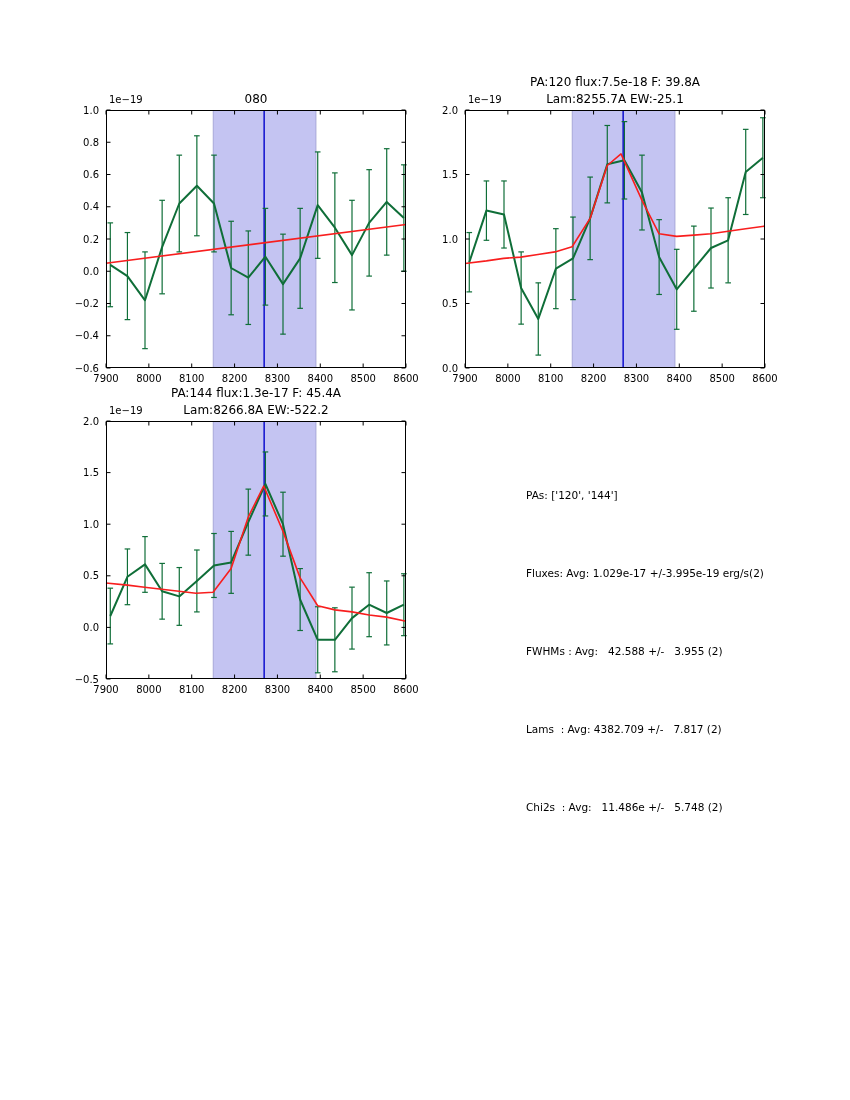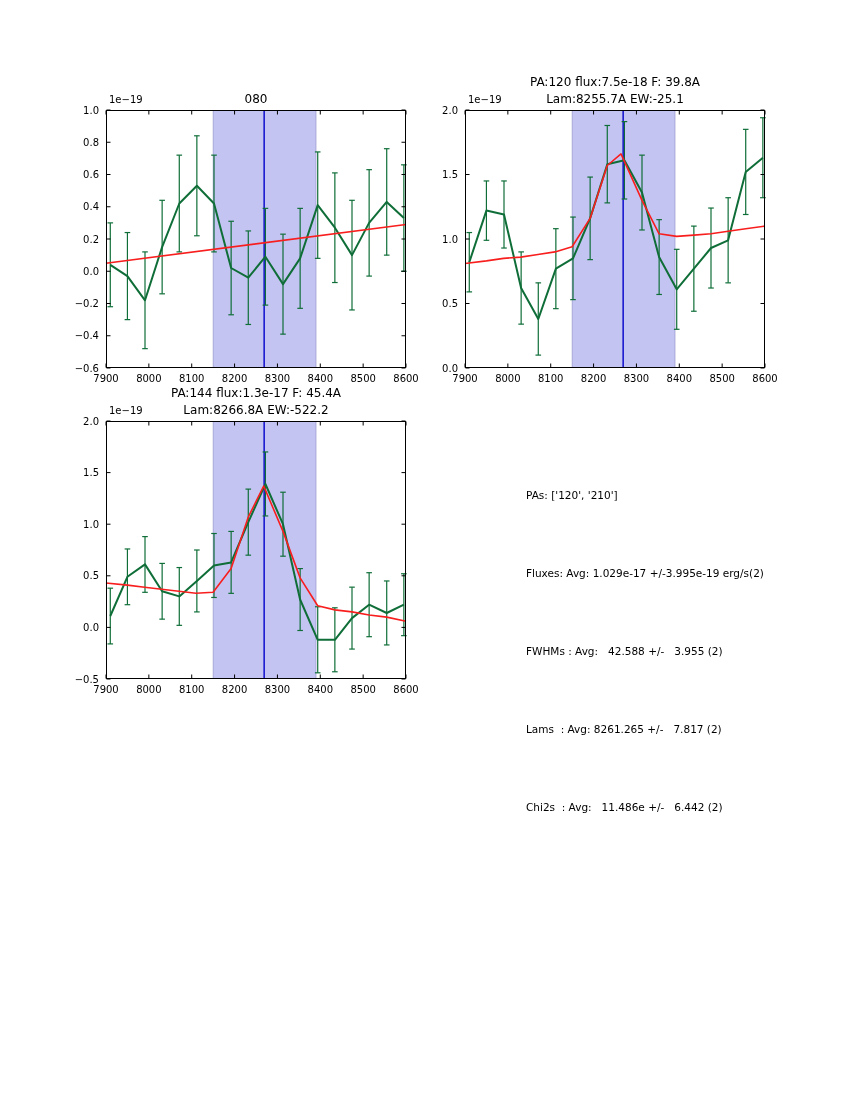--- a/index.html
+++ b/index.html
@@ -353,19 +353,19 @@
       <text x="-7" y="55.099999999999994" text-anchor="end" font-size="10px">1.5</text>
       <text x="-7" y="106.70000000000002" text-anchor="end" font-size="10px">1.0</text>
       <text x="-7" y="158.3" text-anchor="end" font-size="10px">0.5</text>
       <text x="-7" y="209.9" text-anchor="end" font-size="10px">0.0</text>
       <text x="-7" y="261.5" text-anchor="end" font-size="10px">−0.5</text>
       <text x="150" y="-24" text-anchor="middle" font-size="12px">PA:144 flux:1.3e-17 F: 45.4A</text>
       <text x="150" y="-7" text-anchor="middle" font-size="12px">Lam:8266.8A EW:-522.2</text>
       <text x="3" y="-7" text-anchor="start" font-size="10px">1e−19</text>
     </svg>
   <div class="stats">
-    <div>PAs: ['120', '210']</div>
+    <div>PAs: ['120', '144']</div>
     <div>Fluxes: Avg: 1.029e-17 +/-3.995e-19 erg/s(2)</div>
     <div>FWHMs : Avg:   42.588 +/-   3.955 (2)</div>
-    <div>Lams  : Avg: 8261.265 +/-   7.817 (2)</div>
-    <div>Chi2s  : Avg:   11.486e +/-   6.442 (2)</div>
+    <div>Lams  : Avg: 4382.709 +/-   7.817 (2)</div>
+    <div>Chi2s  : Avg:   11.486e +/-   5.748 (2)</div>
   </div>
 </div>
 
 </body></html>

